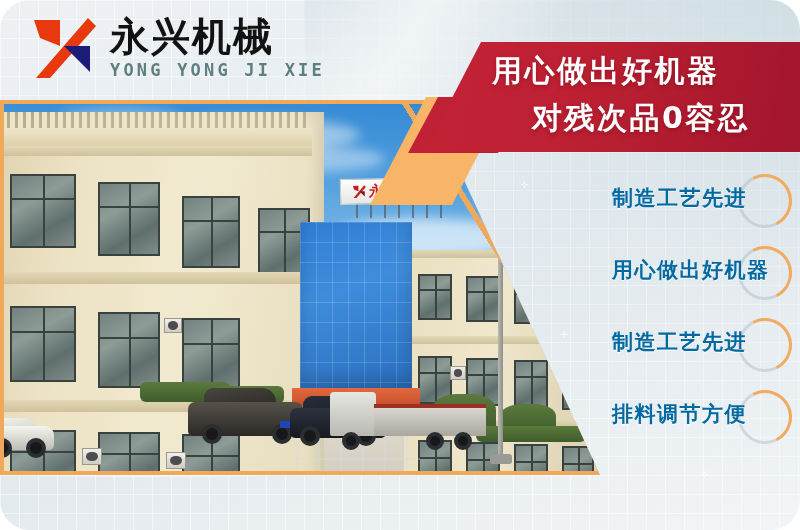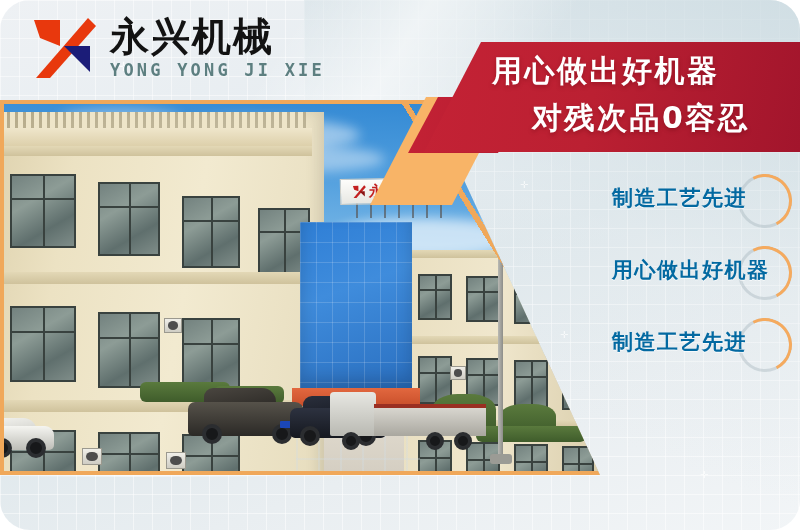--- a/index.html
+++ b/index.html
@@ -430,15 +430,20 @@
     <div class="feature">
       <div class="ring"></div>
       <div class="arc"></div>
       <div class="ftext">用心做出好机器</div>
     </div>
     <div class="feature">
       <div class="ring"></div>
       <div class="arc"></div>
       <div class="ftext">制造工艺先进</div>
     </div>
+    <div class="feature">
+      <div class="ring"></div>
+      <div class="arc"></div>
+      <div class="ftext">排料调节方便</div>
+    </div>
   </div>
 
 </div>
 
 </body></html>

